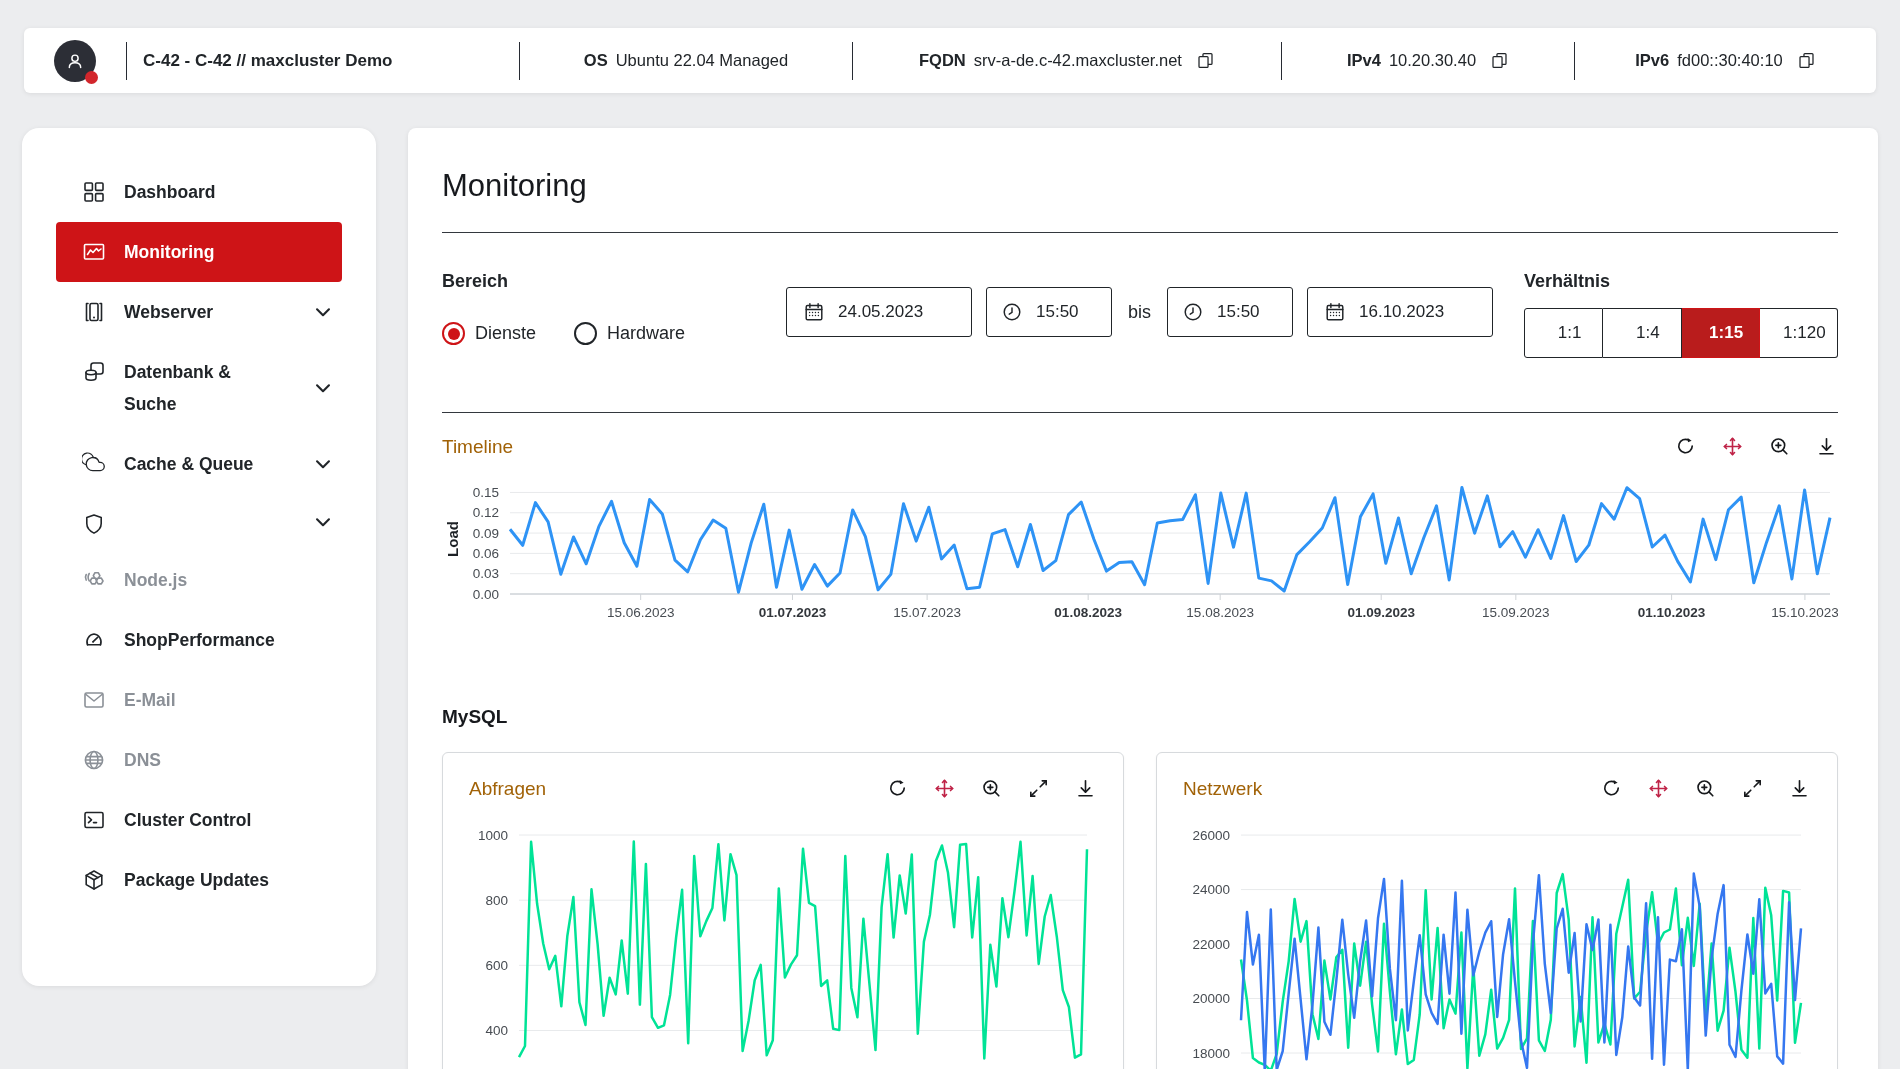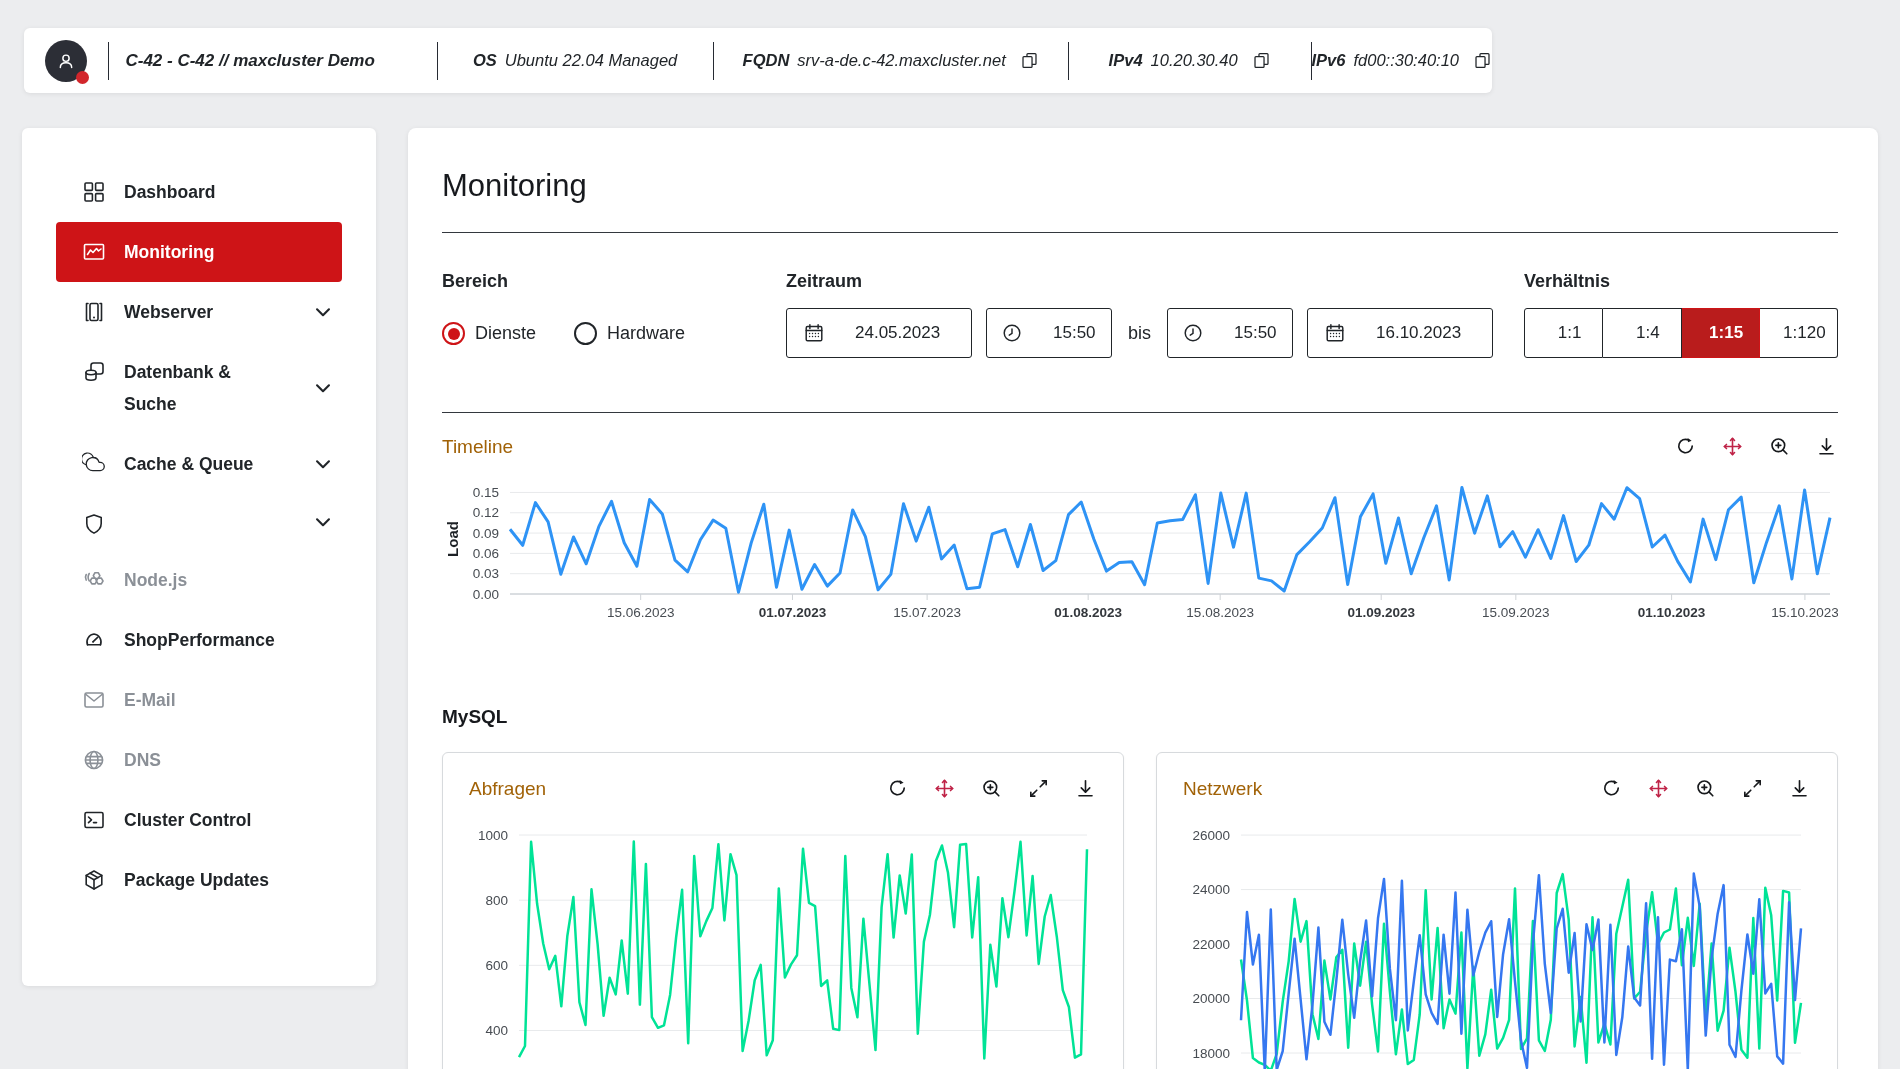--- a/index.html
+++ b/index.html
@@ -1,37 +1,37 @@
 <!DOCTYPE html>
 <html><head>
 <meta charset="utf-8">
 <style>
   * { margin:0; padding:0; box-sizing:border-box; }
   html,body { width:1900px; height:1069px; overflow:hidden; background:#ecedef;
     font-family:"Liberation Sans","DejaVu Sans",sans-serif; color:#212529; }
 
   
-  .hdr { position:absolute; left:24px; top:28px; width:1468px; height:65px; background:#fff;
-    border-radius:6px; box-shadow:0 1px 5px rgba(0,0,0,.08); display:flex; align-items:center;font-style:italic; }
+  .hdr { position:absolute; left:24px; top:28px; width:1852px; height:65px; background:#fff;
+    border-radius:6px; box-shadow:0 1px 5px rgba(0,0,0,.08); display:flex; align-items:center; }
   .seg { display:flex; align-items:center; justify-content:center; gap:8px; font-size:16.5px; height:100%; }
   .s-avatar { width:102px; }
   .s-title  { width:392px; justify-content:flex-start; padding-left:16px; font-weight:bold; font-size:17px; }
   .s-os { width:332px; } .s-fqdn { width:428px; } .s-ipv4 { width:292px; } .s-ipv6 { flex:1; }
   .hdiv { width:1px; height:38px; background:#272b33; flex:none; }
   .blbl { font-weight:bold; }
   .avatar { width:42px; height:42px; border-radius:50%; background:#2c2e36; position:relative;
     display:flex; align-items:center; justify-content:center; cursor:pointer; }
   .avatar svg { width:22px; height:22px; stroke:#fff; fill:none; stroke-width:1.6; stroke-linecap:round; }
   .avatar .dot { position:absolute; right:-2px; bottom:-2px; width:13px; height:13px; border-radius:50%; background:#d2262c; }
   .copy { width:19px; height:19px; cursor:pointer; color:#212529; margin-left:6px; }
   .copy svg { width:100%; height:100%; stroke:currentColor; fill:none; stroke-width:1.6; stroke-linejoin:round; }
 
   
   .sb { position:absolute; left:22px; top:128px; width:354px; height:858px; background:#fff;
-    border-radius:6px; box-shadow:0 1px 5px rgba(0,0,0,.08); padding-top:34px; }
+    border-radius:17px; box-shadow:0 1px 5px rgba(0,0,0,.08); padding-top:34px; }
   .sb-item { display:flex; align-items:flex-start; margin:0 34px; padding:14px 8px 14px 26px;
     border-radius:4px; color:#212529; font-weight:bold; font-size:17.5px; line-height:32px; cursor:pointer; }
   .sb-item .ic { width:24px; height:24px; flex:none; margin-right:18px; margin-top:4px; }
   .sb-item .ic svg { width:100%; height:100%; stroke:currentColor; fill:none; stroke-width:1.6;
     stroke-linecap:round; stroke-linejoin:round; }
   .sb-item .lbl { max-width:152px; }
   .sb-item .chev { width:22px; height:22px; margin-left:auto; align-self:center; flex:none; }
   .sb-item .chev svg { width:100%; height:100%; stroke:currentColor; fill:none; stroke-linecap:round; stroke-linejoin:round; }
   .sb-item.active { background:#ce1417; color:#fff; }
   .sb-item.disabled { color:#8b9097; cursor:default; }
@@ -46,21 +46,21 @@
   .controls { display:flex; margin-top:38px; align-items:flex-start; }
   .grp-label { font-weight:bold; font-size:18px; display:block; }
   .g-bereich { width:344px; }
   .radio-row { display:flex; gap:38px; margin-top:30px; align-items:center; }
   .ropt { display:flex; align-items:center; gap:10px; font-size:18px; cursor:pointer; }
   .rdot { width:23px; height:23px; border-radius:50%; border:2px solid #212529; position:relative; flex:none; }
   .ropt.active .rdot { border-color:#ce1417; }
   .ropt.active .rdot::after { content:""; position:absolute; inset:3.5px; border-radius:50%; background:#ce1417; }
   .g-zeit .row { display:flex; gap:14px; margin-top:16px; align-items:center; }
   .box { height:50px; border:1.5px solid #212529; border-radius:3px; display:flex; align-items:center;
-    gap:30px; padding:0 16px; font-size:17px; cursor:pointer; background:#fff; }
+    gap:13px; padding:0 16px; font-size:17px; cursor:pointer; background:#fff; }
   .box .bic { width:22px; height:22px; color:#212529; flex:none; }
   .box .bic svg { width:100%; height:100%; stroke:currentColor; fill:none; stroke-width:1.6; stroke-linecap:round; }
   .box.date { width:186px; } .box.time { width:126px;padding-left:14px; }
   .bis { font-size:18px; margin:0 2px; }
   .g-verh { margin-left:auto; width:314px; }
   .seg-group { display:flex; width:314px; height:50px; margin-top:16px; }
   .seg-btn { flex:1; display:flex; align-items:center; justify-content:center; font-size:17px;
     border:1.5px solid #212529; border-left-width:0; cursor:pointer; background:#fff;padding-left:12px; }
   .seg-btn:first-child { border-left-width:1.5px; border-radius:3px 0 0 3px; }
   .seg-btn:last-child { border-radius:0 3px 3px 0; }
@@ -281,21 +281,20 @@
           <span>Dienste</span>
         </span>
         <span class="ropt">
           <span class="rdot"></span>
           <span>Hardware</span>
         </span>
       </div>
     </div>
 
     <div class="g-zeit">
-      <span class="grp-label">Zeitraum</span>
       <div class="row">
         <div class="box date">
           <span class="bic"><svg viewBox="0 0 24 24">
             <rect x="3.5" y="5" width="17" height="15.5" rx="1.5"></rect>
                 <line x1="7.5" y1="3" x2="7.5" y2="7"></line>
             <line x1="16.5" y1="3" x2="16.5" y2="7"></line>
                 <line x1="3.5" y1="9.2" x2="20.5" y2="9.2"></line>
             <g fill="currentColor" stroke="none">
                   <circle cx="7.2" cy="12.6" r="0.8"></circle>
                   <circle cx="10.4" cy="12.6" r="0.8"></circle>

